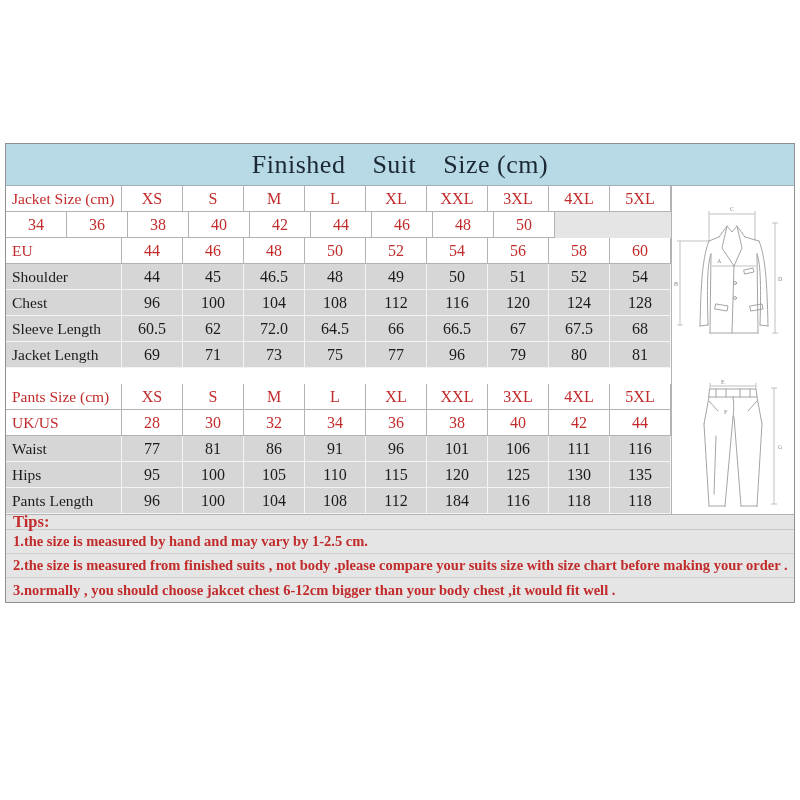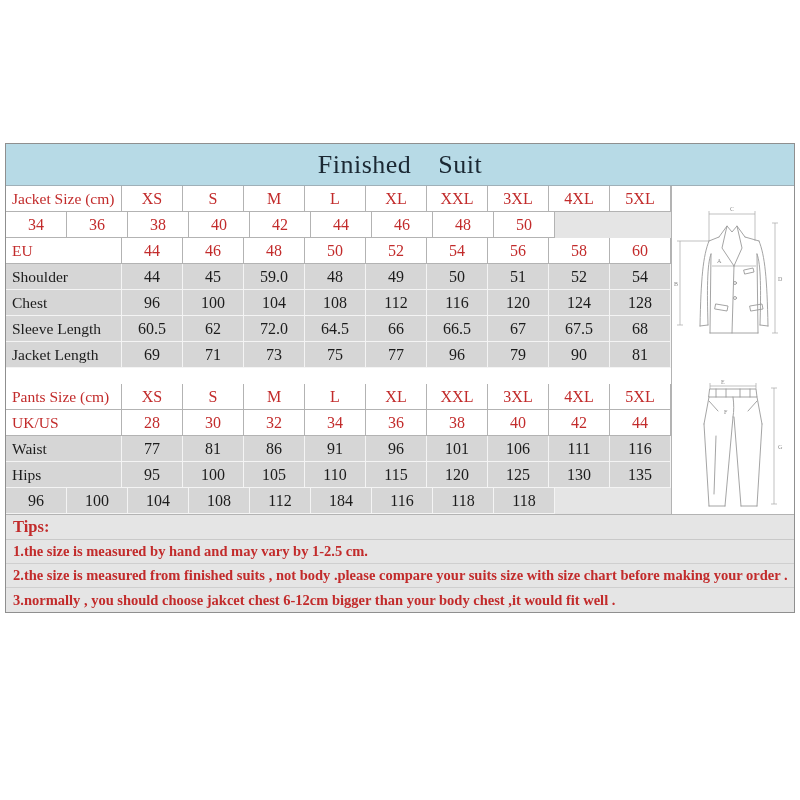--- a/index.html
+++ b/index.html
@@ -41,39 +41,40 @@
   .gap-row{height:16px;background:#fff;}
   .img-col{
     position:absolute;left:665px;top:0;width:123px;height:328px;
     background:#fff;border-left:1px solid var(--grid);box-sizing:border-box;overflow:hidden;
   }
   .img-col svg{display:block;}
   .sketch{stroke:#9a9a9a;stroke-width:0.9;fill:none;stroke-linejoin:round;stroke-linecap:round;}
   .measure{stroke:#a8a8a8;stroke-width:0.7;fill:none;}
   .mlabel{fill:#8a8a8a;font-size:6px;font-family:"Liberation Serif",serif;}
   .tips-heading{
-    height:26px;box-sizing:border-box;border-top:1px solid var(--grid);border-bottom:1px solid #c9c9c9;
+    height:16px;box-sizing:border-box;border-top:1px solid var(--grid);border-bottom:1px solid #c9c9c9;
     display:flex;align-items:center;padding-left:7px;
     color:var(--red);font-weight:bold;font-size:16.5px;
   }
   .tip-line{
     height:24px;box-sizing:border-box;border-bottom:1px solid #cfcfcf;
     display:flex;align-items:center;padding-left:7px;
     color:var(--red);font-weight:bold;font-size:14.5px;white-space:nowrap;overflow:hidden;
   }
   .tip-line:last-child{border-bottom:none;}
 </style>
 </head>
 <body>
 
 <div class="sheet">
 
   <div class="band">
     <span>Finished</span>
     <span>Suit</span>
+    <span>Size (cm)</span>
   </div>
 
   <div class="rows-area">
     <div id="jacket-rows">
         <div class="trow red">
           <div class="cell label">Jacket Size (cm)</div>
           <div class="cell">XS</div>
           <div class="cell">S</div>
           <div class="cell">M</div>
           <div class="cell">L</div>
@@ -103,21 +104,21 @@
           <div class="cell">52</div>
           <div class="cell">54</div>
           <div class="cell">56</div>
           <div class="cell">58</div>
           <div class="cell">60</div>
         </div>
         <div class="trow gray">
           <div class="cell label">Shoulder</div>
           <div class="cell">44</div>
           <div class="cell">45</div>
-          <div class="cell">59.0</div>
+          <div class="cell">46.5</div>
           <div class="cell">48</div>
           <div class="cell">49</div>
           <div class="cell">50</div>
           <div class="cell">51</div>
           <div class="cell">52</div>
           <div class="cell">54</div>
         </div>
         <div class="trow gray">
           <div class="cell label">Chest</div>
           <div class="cell">96</div>
@@ -144,21 +145,21 @@
         </div>
         <div class="trow gray">
           <div class="cell label">Jacket Length</div>
           <div class="cell">69</div>
           <div class="cell">71</div>
           <div class="cell">73</div>
           <div class="cell">75</div>
           <div class="cell">77</div>
           <div class="cell">96</div>
           <div class="cell">79</div>
-          <div class="cell">90</div>
+          <div class="cell">80</div>
           <div class="cell">81</div>
         </div>
       </div>
     <div class="gap-row"></div>
     <div id="pants-rows">
         <div class="trow red">
           <div class="cell label">Pants Size (cm)</div>
           <div class="cell">XS</div>
           <div class="cell">S</div>
           <div class="cell">M</div>
@@ -199,20 +200,21 @@
           <div class="cell">100</div>
           <div class="cell">105</div>
           <div class="cell">110</div>
           <div class="cell">115</div>
           <div class="cell">120</div>
           <div class="cell">125</div>
           <div class="cell">130</div>
           <div class="cell">135</div>
         </div>
         <div class="trow gray">
+          <div class="cell label">Pants Length</div>
           <div class="cell">96</div>
           <div class="cell">100</div>
           <div class="cell">104</div>
           <div class="cell">108</div>
           <div class="cell">112</div>
           <div class="cell">184</div>
           <div class="cell">116</div>
           <div class="cell">118</div>
           <div class="cell">118</div>
         </div>

